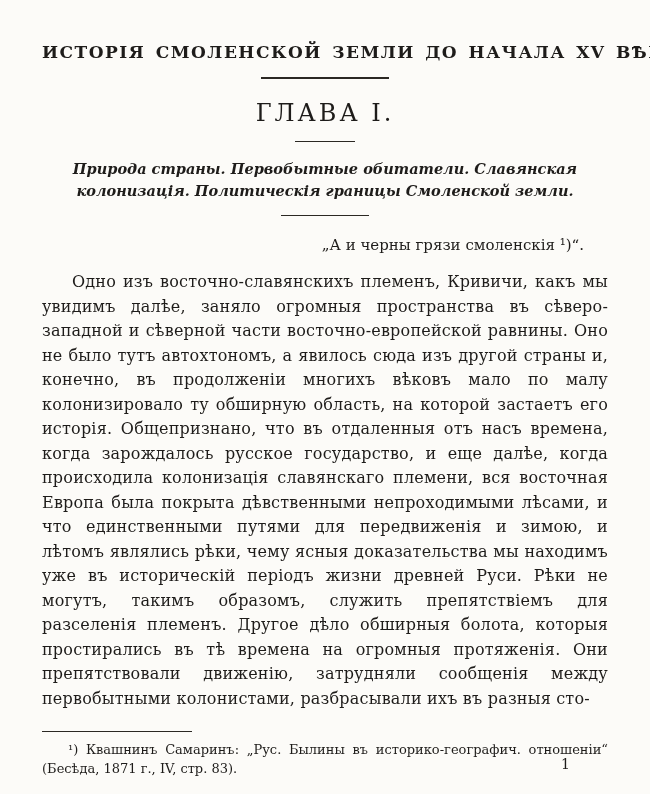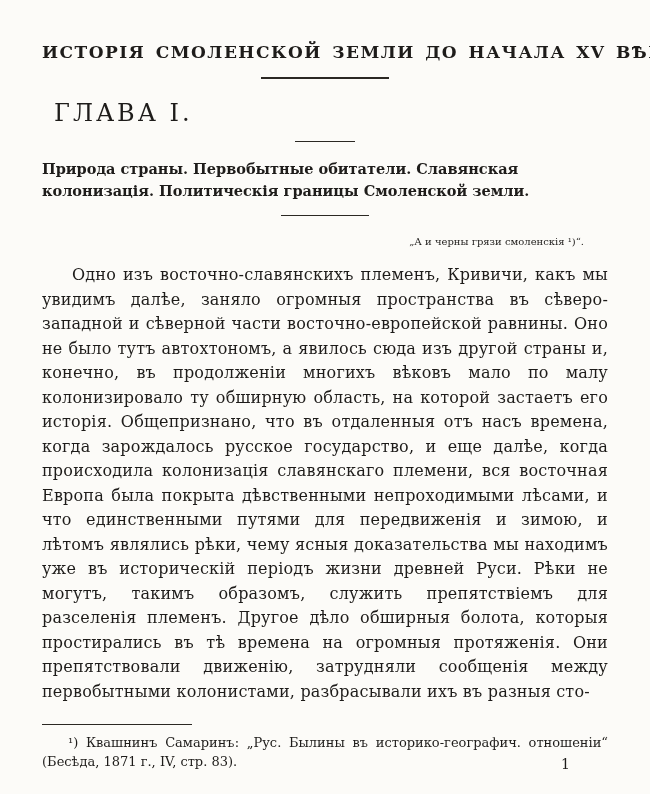--- a/index.html
+++ b/index.html
@@ -34,47 +34,48 @@
   }
   .rule {
     background: var(--rule);
   }
   .rule-lg {
     width: 128px;
     height: 2px;
     margin: 15px auto 20px auto;
   }
   .chapter {
-    margin: 12px;
-    text-align: left;
+    margin: 0;
+    text-align: center;
     font-size: 24px;
     font-weight: normal;
     letter-spacing: 3px;
   }
   .rule-sm {
     width: 60px;
     height: 1px;
     margin: 14px auto 16px auto;
   }
   .subtitle {
     margin: 0;
-    text-align: left;
+    text-align: center;
     font-weight: bold;
     font-size: 14.5px;
     line-height: 22px;
+    font-style: italic;
   }
   .rule-md {
     width: 88px;
     height: 1px;
     margin: 13px auto 20px auto;
   }
   .epigraph {
     margin: 0 24px 4px 0;
     text-align: right;
-    font-size: 10px;
+    font-size: 15px;
   }
   .body-text {
     margin: 16px 0 0 0;
     font-size: 16px;
     line-height: 24.5px;
     text-align: justify;
     text-indent: 30px;
     letter-spacing: 0.2px;
   }
   .footnote-rule {

